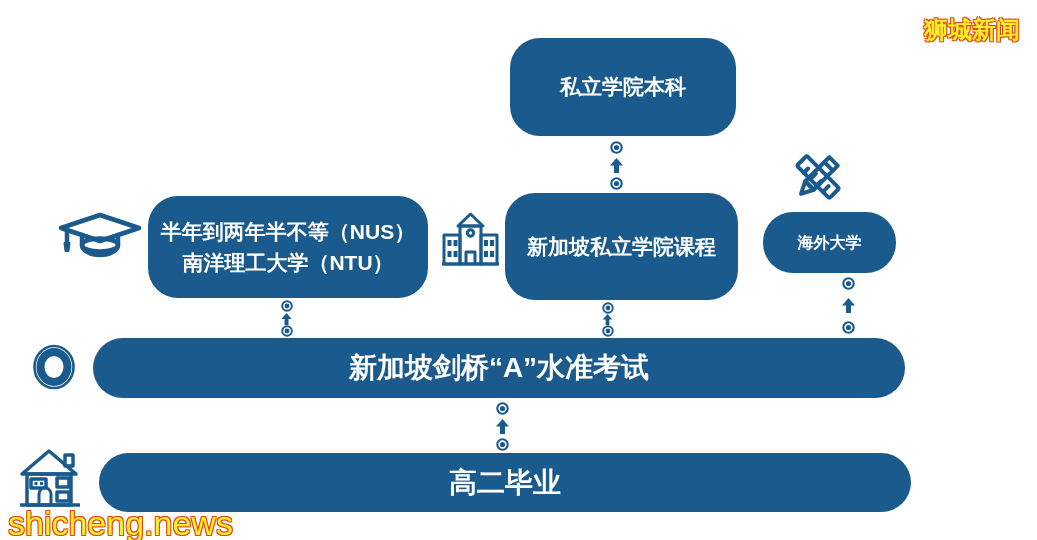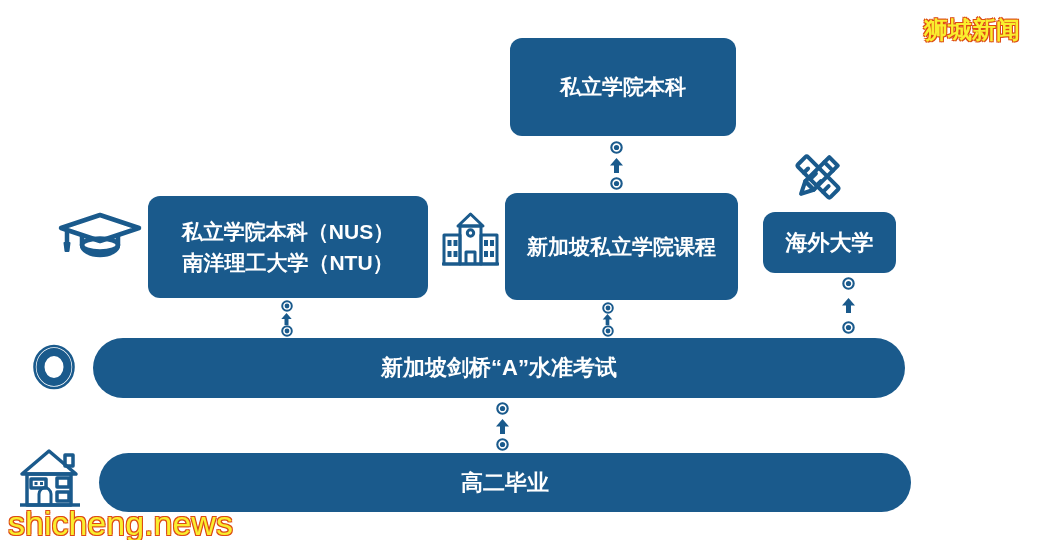--- a/index.html
+++ b/index.html
@@ -13,42 +13,42 @@
     position:relative;
     background:#ffffff;
     font-family:"Liberation Sans","DejaVu Sans",sans-serif;
     overflow:hidden;
   }
   .stage{position:absolute;inset:0;}
   .node{
     position:absolute;
     background:var(--blue);
     color:#ffffff;
-    border-radius:12px;
+    border-radius:30px;
     display:flex;
     flex-direction:column;
     align-items:center;
     justify-content:center;
     text-align:center;
     font-weight:700;
     line-height:1.5;
   }
   .node .ln{white-space:nowrap;}
   .fs21{font-size:21px;}
-  .fs22{font-size:22px;}
+  .fs22{font-size:16px;}
   .bar{
     position:absolute;
     background:var(--blue);
     color:#ffffff;
     border-radius:30px;
     display:flex;
     align-items:center;
     justify-content:center;
     font-weight:700;
-    font-size:22px;
+    font-size:28px;
   }
   .icon{position:absolute;}
   .icon svg{display:block;width:100%;height:100%;}
   .connector{
     position:absolute;
     width:13px;
     display:flex;
     flex-direction:column;
     align-items:center;
     justify-content:space-between;
@@ -72,21 +72,21 @@
 <div class="stage">
 
   <div class="watermark wm-tr">狮城新闻</div>
   <div class="watermark wm-bl">shicheng.news</div>
 
   <div class="node fs21" style="left:510px;top:38px;width:226px;height:98px;">
     <span class="ln">私立学院本科</span>
   </div>
 
   <div class="node fs21" style="left:148px;top:196px;width:280px;height:102px;">
-    <span class="ln">私立学院本科（NUS）</span>
+    <span class="ln">半年到两年半不等（NUS）</span>
     <span class="ln">南洋理工大学（NTU）</span>
   </div>
 
   <div class="node fs21" style="left:505px;top:193px;width:233px;height:107px;text-align:right;">
     <span class="ln">新加坡私立学院课程</span>
   </div>
 
   <div class="node fs22" style="left:763px;top:212px;width:133px;height:61px;">
     <span class="ln">海外大学</span>
   </div>

